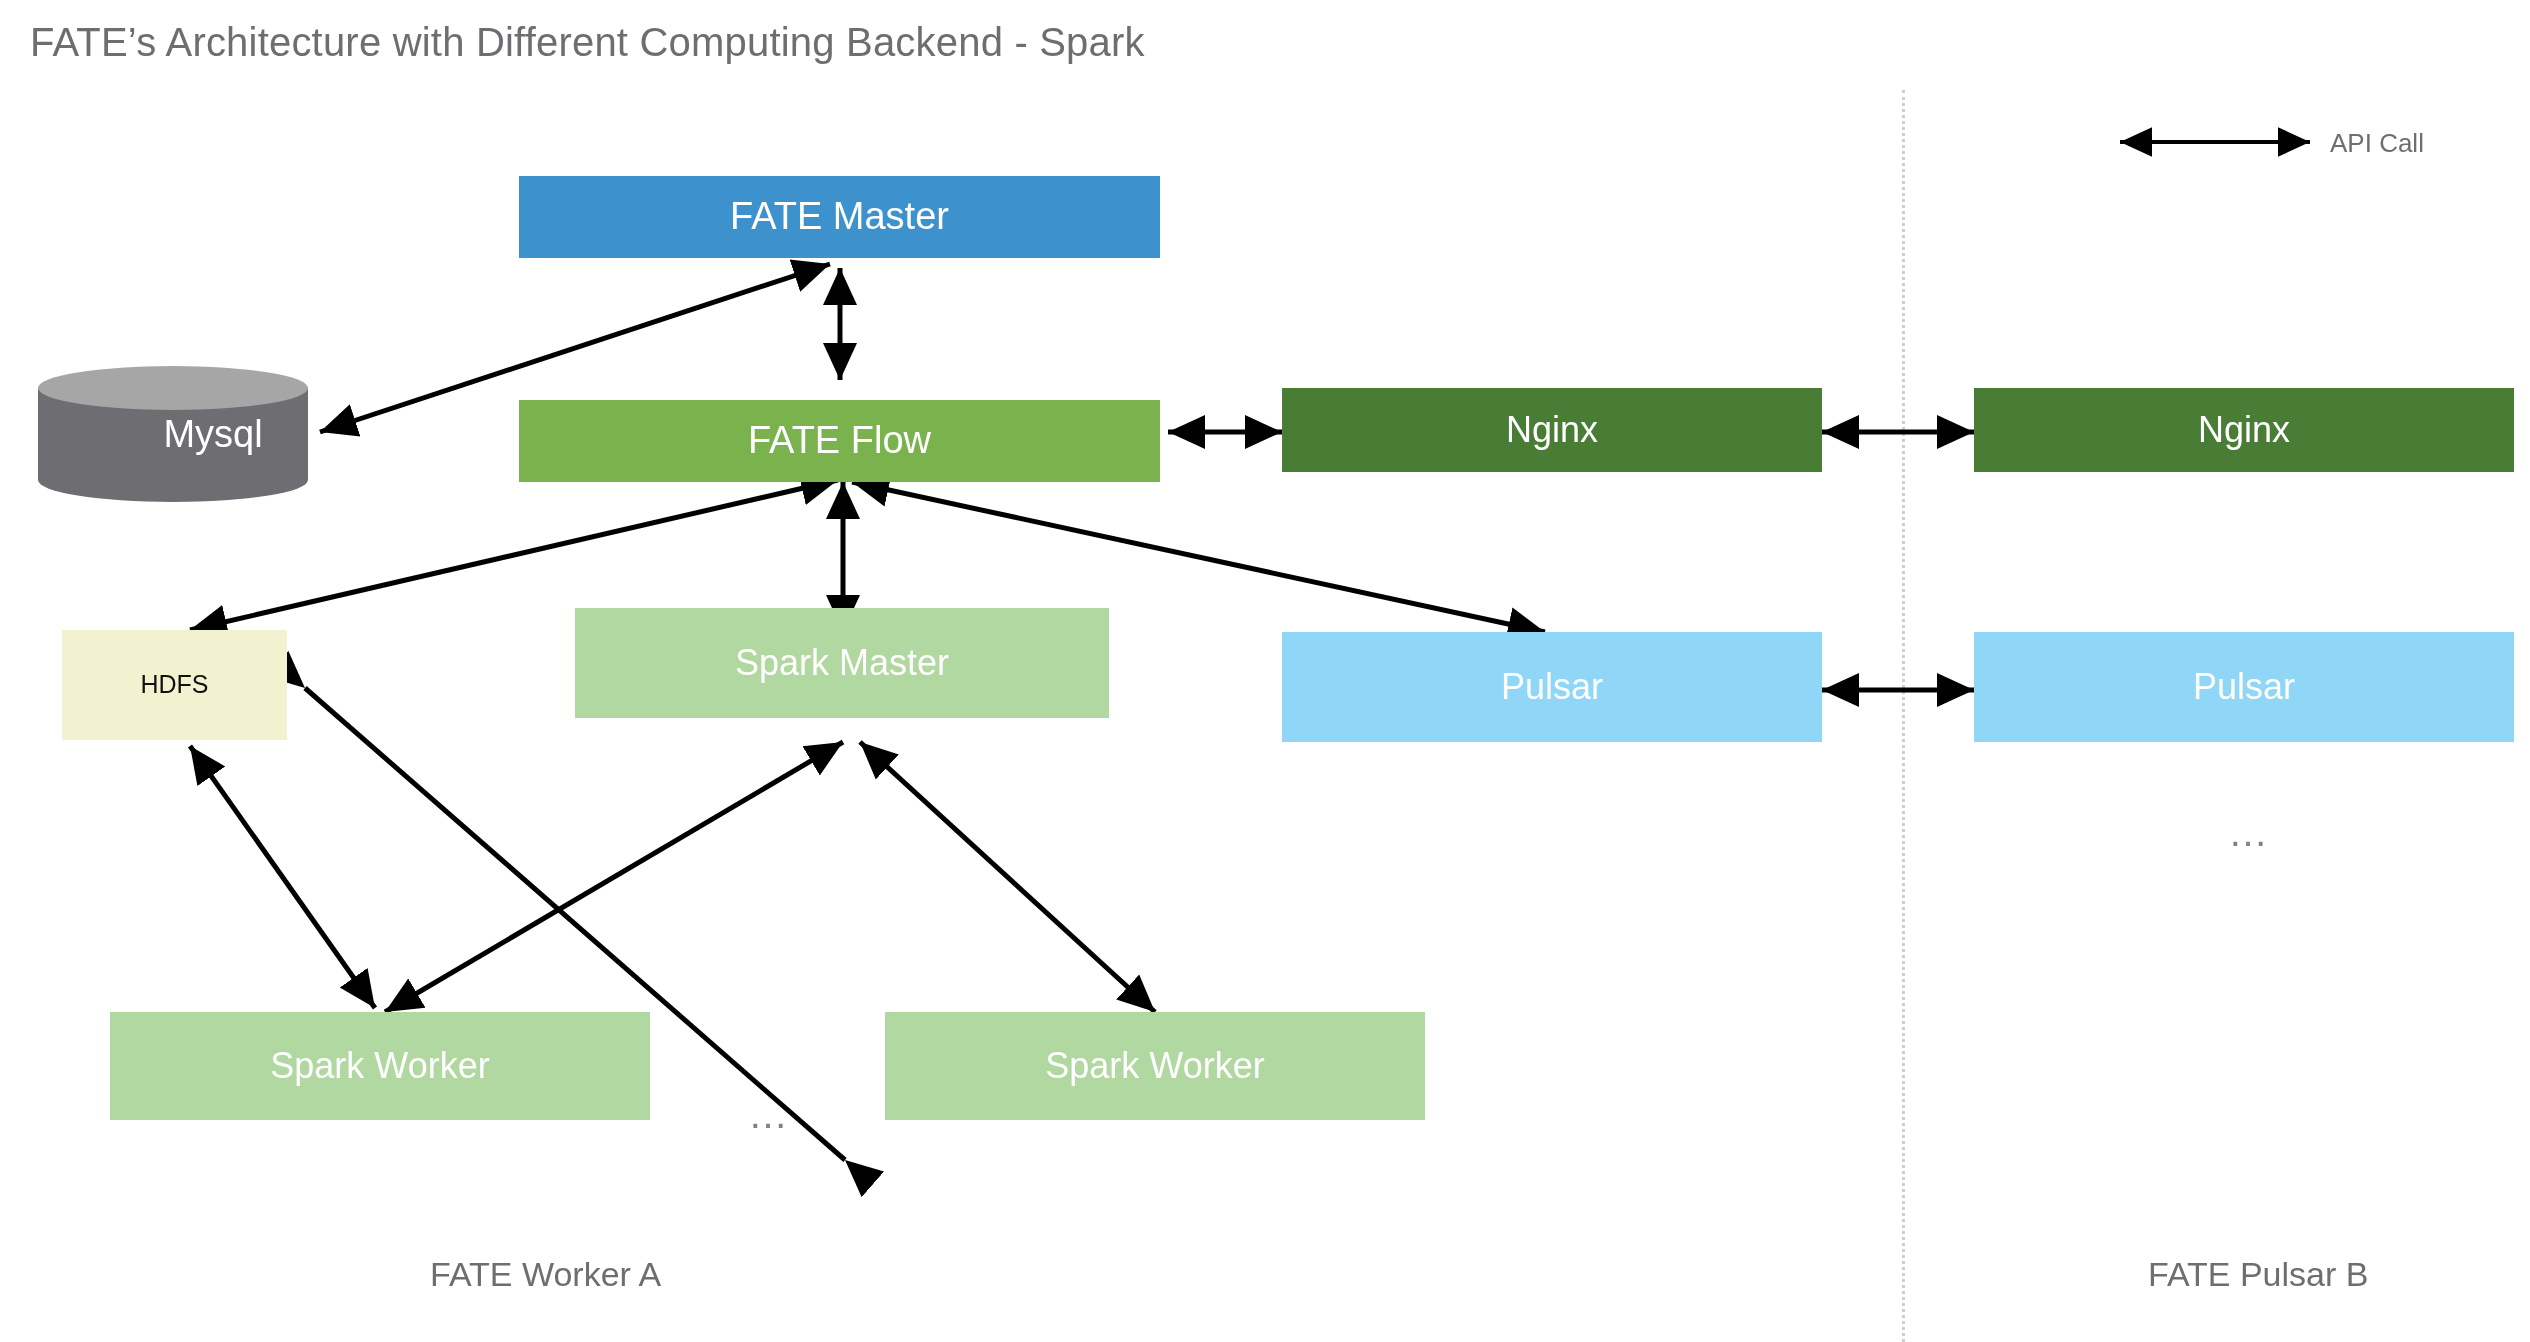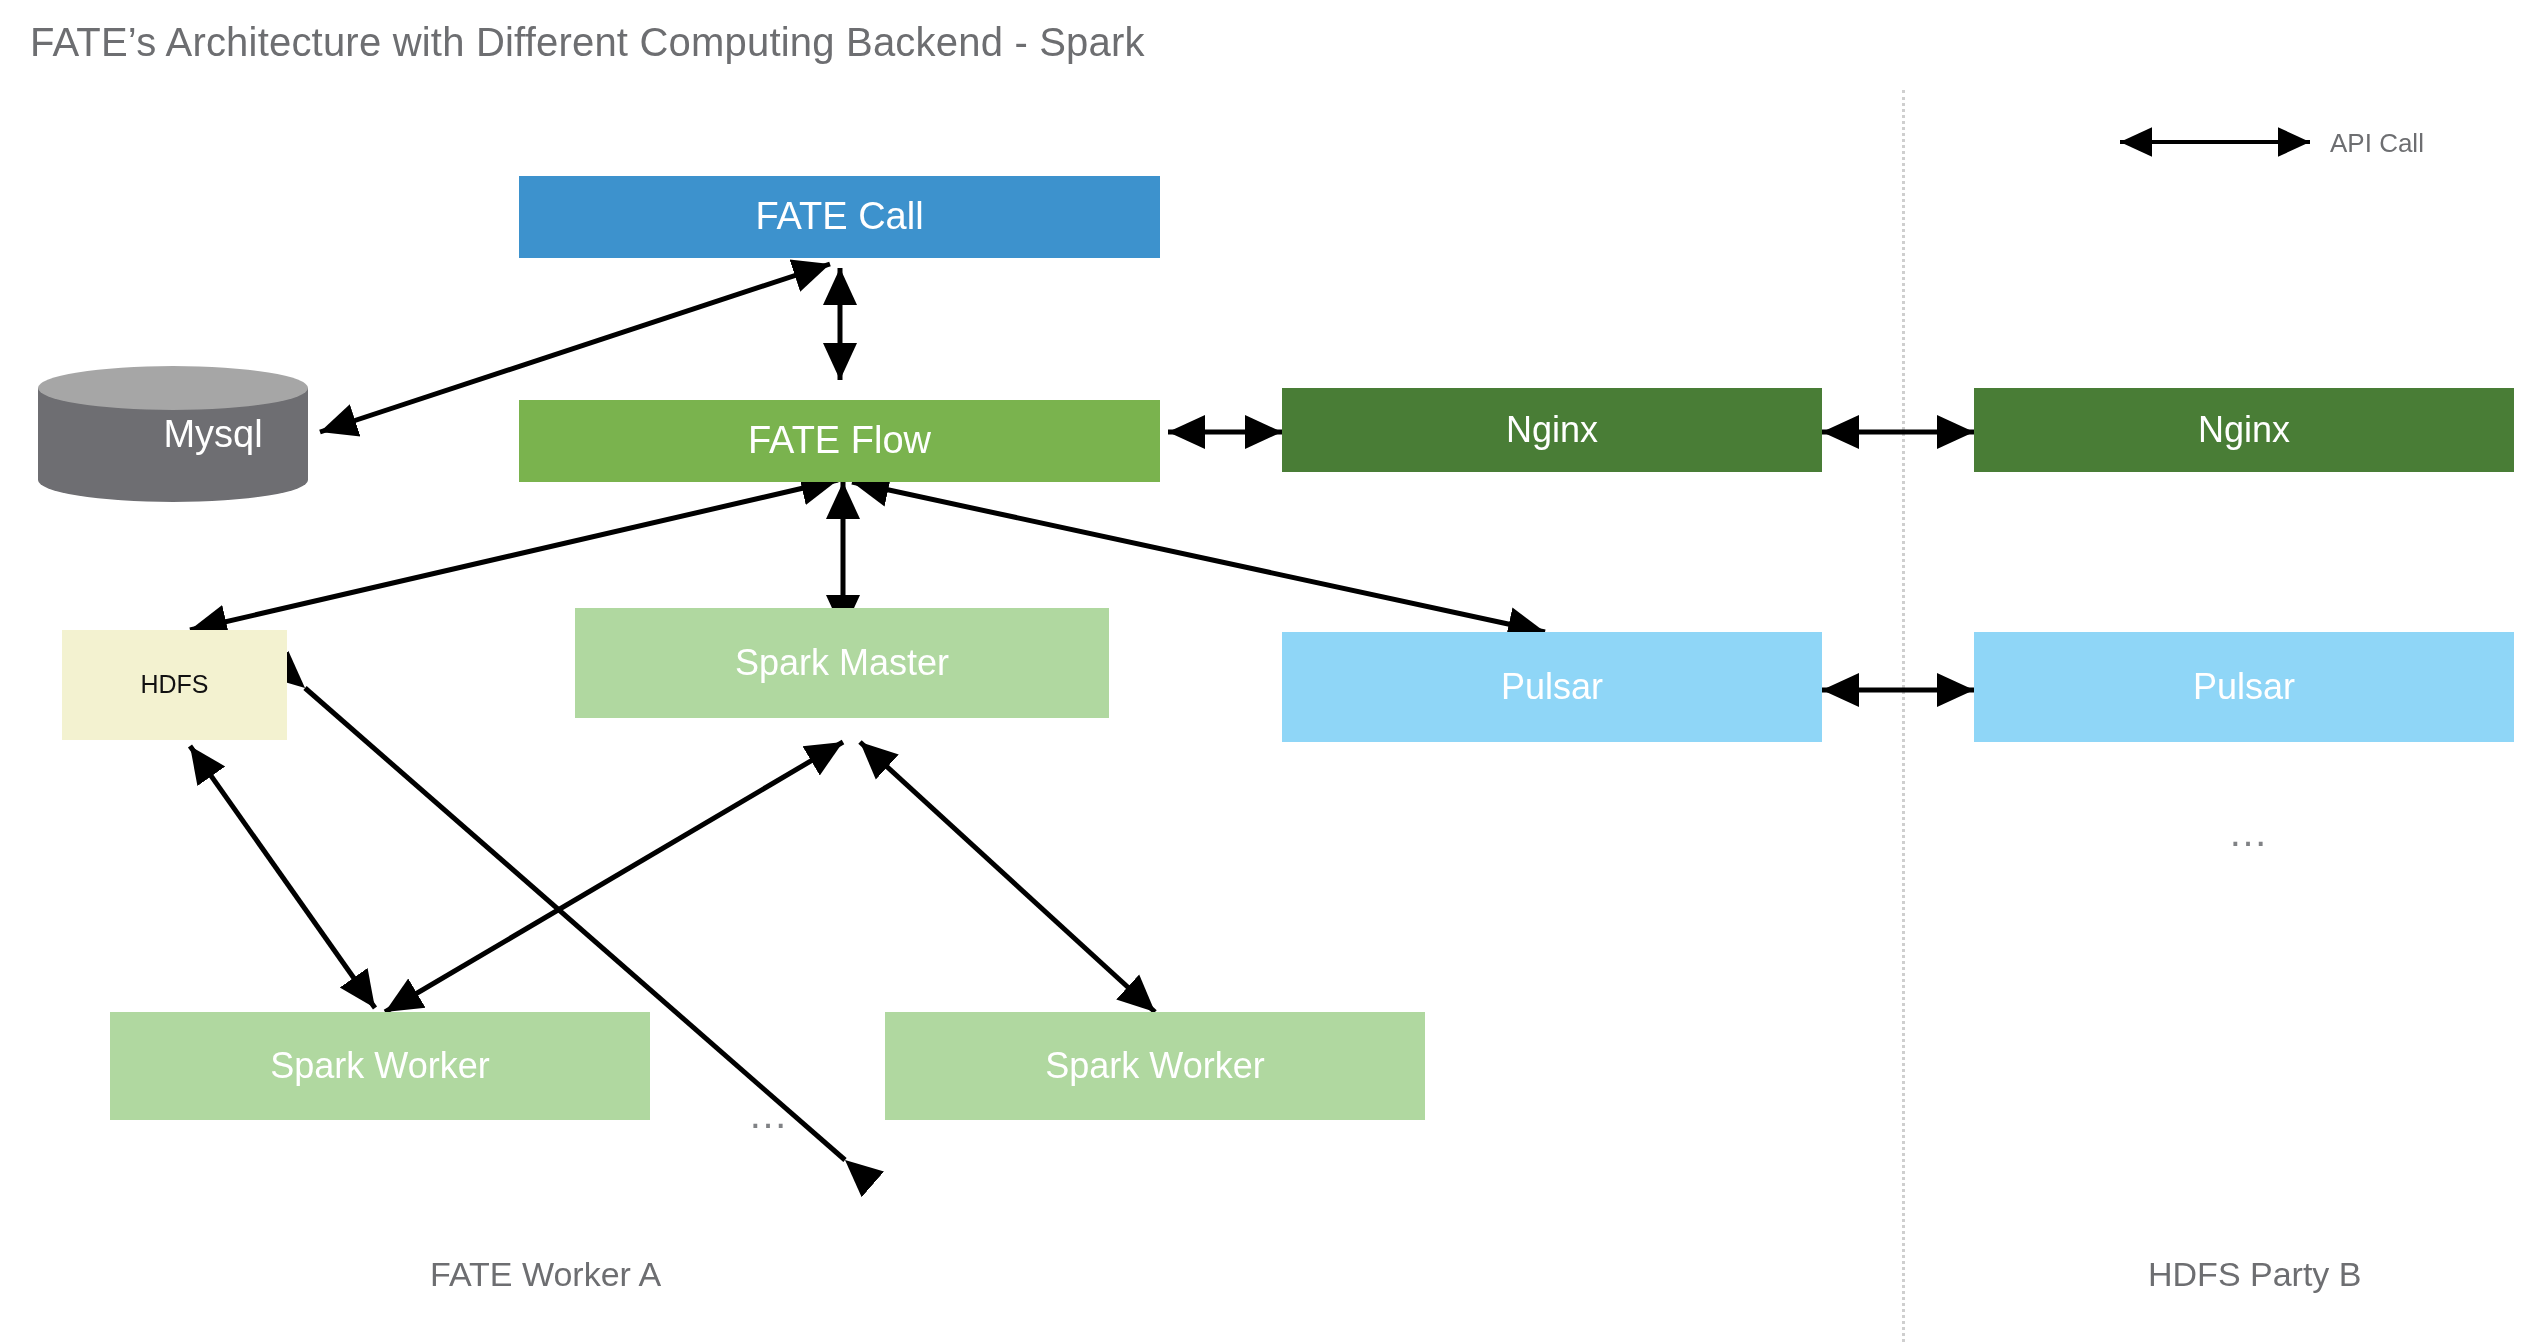--- a/index.html
+++ b/index.html
@@ -98,21 +98,21 @@
     <line x1="190" y1="746" x2="375" y2="1008" stroke="#000" stroke-width="5" marker-end="url(#ah)" marker-start="url(#at)"></line>
 
     <line x1="843" y1="742" x2="385" y2="1012" stroke="#000" stroke-width="5" marker-end="url(#ah)" marker-start="url(#at)"></line>
 
     <line x1="305" y1="688" x2="845" y2="1160" stroke="#000" stroke-width="5" marker-end="url(#at)" marker-start="url(#ah)"></line>
 
     <line x1="860" y1="742" x2="1155" y2="1012" stroke="#000" stroke-width="5" marker-end="url(#ah)" marker-start="url(#at)"></line>
   </svg>
 
   <div class="node nd-board" style="left:519px;top:176px;width:641px;height:82px;">
-    <span>FATE Call</span>
+    <span>FATE Master</span>
   </div>
 
   <div class="cyl" style="left:38px;top:366px;width:270px;height:136px;">
     <div class="bot"></div>
     <div class="body"></div>
     <div class="top"></div>
     <div class="lbl">
         <span>Mysql</span>
       </div>
   </div>
@@ -152,15 +152,15 @@
   <div class="node nd-nginx" style="left:1974px;top:388px;width:540px;height:84px;">
     <span>Nginx</span>
   </div>
 
   <div class="node nd-pulsar" style="left:1974px;top:632px;width:540px;height:110px;">
     <span>Pulsar</span>
   </div>
 
   <div class="ellipsis" style="left:2228px;top:810px;">…</div>
 
-  <div class="party" style="left:2148px;top:1255px;">HDFS Party B</div>
+  <div class="party" style="left:2148px;top:1255px;">FATE Pulsar B</div>
 
 </div>
 
 </body></html>

